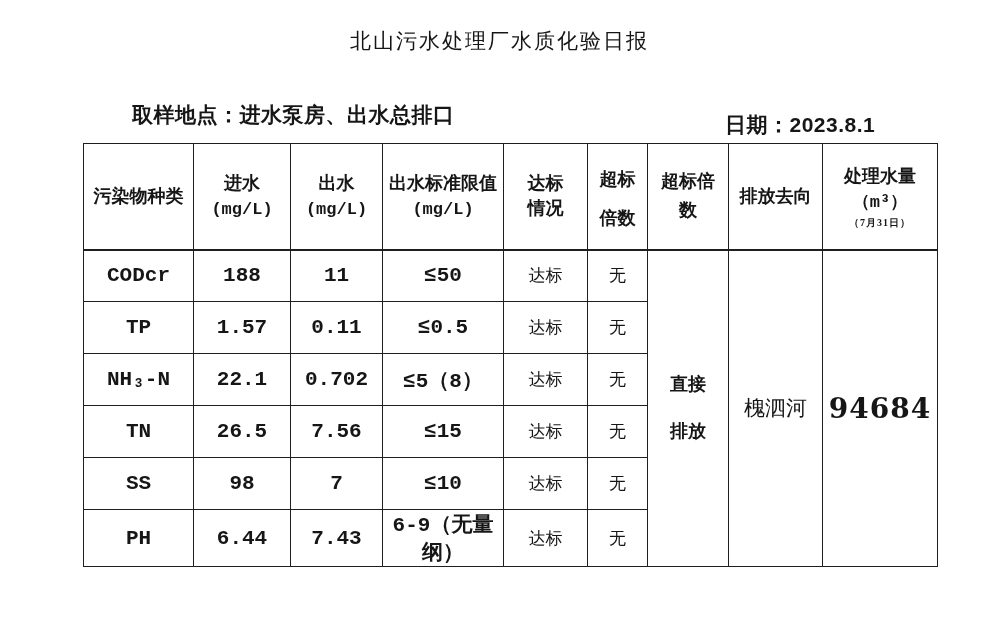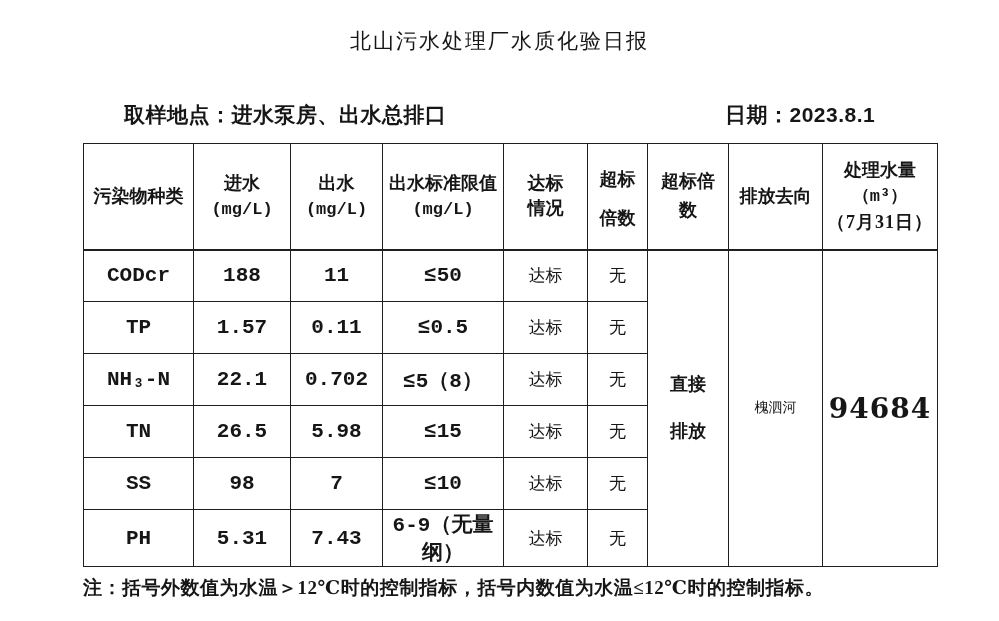--- a/index.html
+++ b/index.html
@@ -11,26 +11,26 @@
     font-family:"Liberation Serif","DejaVu Serif",serif;
     overflow:hidden;
   }
   .title{
     position:absolute;top:27px;left:0;width:100%;
     text-align:center;
     font-size:21px;font-weight:400;letter-spacing:2px;
     font-family:"Liberation Serif","DejaVu Serif",serif;
   }
   .meta-sampling{
-    position:absolute;top:101px;left:124px;
+    position:absolute;top:101px;left:132px;
     font-family:"Liberation Sans","DejaVu Sans",sans-serif;
     font-size:21px;font-weight:700;letter-spacing:0.5px;
   }
   .meta-date{
-    position:absolute;top:101px;left:725px;
+    position:absolute;top:111px;left:725px;
     font-family:"Liberation Sans","DejaVu Sans",sans-serif;
     font-size:21px;font-weight:700;letter-spacing:0.5px;
   }
   table.report{
     position:absolute;top:143px;left:83px;
     width:854px;table-layout:fixed;
     border-collapse:collapse;
   }
   table.report th, table.report td{
     border:1.5px solid #1f1f1f;
@@ -42,36 +42,36 @@
   tbody tr{height:52px;}
   th{
     font-weight:700;font-size:18px;
     font-family:"Liberation Serif","DejaVu Serif",serif;
   }
   .hline{display:block;line-height:1.5;}
   .latin-h{
     font-family:"Liberation Mono","DejaVu Sans Mono",monospace;
     font-size:17px;font-weight:700;
   }
-  .small-h{font-size:18px;letter-spacing:1px;line-height:1.5;}
+  .small-h{font-size:10px;letter-spacing:1px;line-height:1.5;}
   .wrap2{display:inline-block;width:2.5em;line-height:1.4;}
   .th-exceed{vertical-align:top;text-decoration:underline;}
   .th-exceed .wrap2{margin-top:6px;line-height:2.2;}
   .wrap3{display:inline-block;width:3.5em;line-height:1.65;}
   td.mono{
     font-family:"Liberation Mono","DejaVu Sans Mono",monospace;
     font-weight:700;font-size:21px;
   }
   td.cjk{font-size:17px;}
   td.exceed-up{padding-bottom:16px;}
   td.merged-mode .mode-wrap{
     display:inline-block;width:2.5em;line-height:2.6;font-size:18px;font-weight:bold;
   }
   td.merged-mode{padding-bottom:10px;}
-  td.merged-dest{padding-bottom:42px;font-size:14px;}
+  td.merged-dest{padding-bottom:42px;font-size:21px;}
   td.merged-volume{
     font-family:"DejaVu Serif","Liberation Serif",serif;
     font-size:28px;font-weight:700;letter-spacing:1px;
   }
   .footnote{
     position:absolute;top:575px;left:83px;
     font-size:19px;font-weight:700;letter-spacing:0.5px;
     font-family:"Liberation Serif","DejaVu Serif",serif;
   }
 </style>
@@ -159,39 +159,38 @@
         <td class="mono">NH₃-N</td>
         <td class="mono">22.1</td>
         <td class="mono">0.702</td>
         <td class="mono">≤5（8）</td>
         <td class="cjk">达标</td>
         <td class="cjk exceed-up">无</td>
       </tr>
       <tr>
         <td class="mono">TN</td>
         <td class="mono">26.5</td>
-        <td class="mono">5.98</td>
+        <td class="mono">7.56</td>
         <td class="mono">≤15</td>
         <td class="cjk">达标</td>
         <td class="cjk exceed-up">无</td>
       </tr>
       <tr>
         <td class="mono">SS</td>
         <td class="mono">98</td>
         <td class="mono">7</td>
         <td class="mono">≤10</td>
         <td class="cjk">达标</td>
         <td class="cjk">无</td>
       </tr>
       <tr>
         <td class="mono">PH</td>
-        <td class="mono">5.31</td>
+        <td class="mono">6.44</td>
         <td class="mono">7.43</td>
         <td class="mono">6-9（无量纲）</td>
         <td class="cjk">达标</td>
         <td class="cjk exceed-up">无</td>
       </tr>
     </tbody>
   </table>
 
-  <div class="footnote">注：括号外数值为水温＞12℃时的控制指标，括号内数值为水温≤12℃时的控制指标。</div>
 
 </div>
 
 </body></html>

